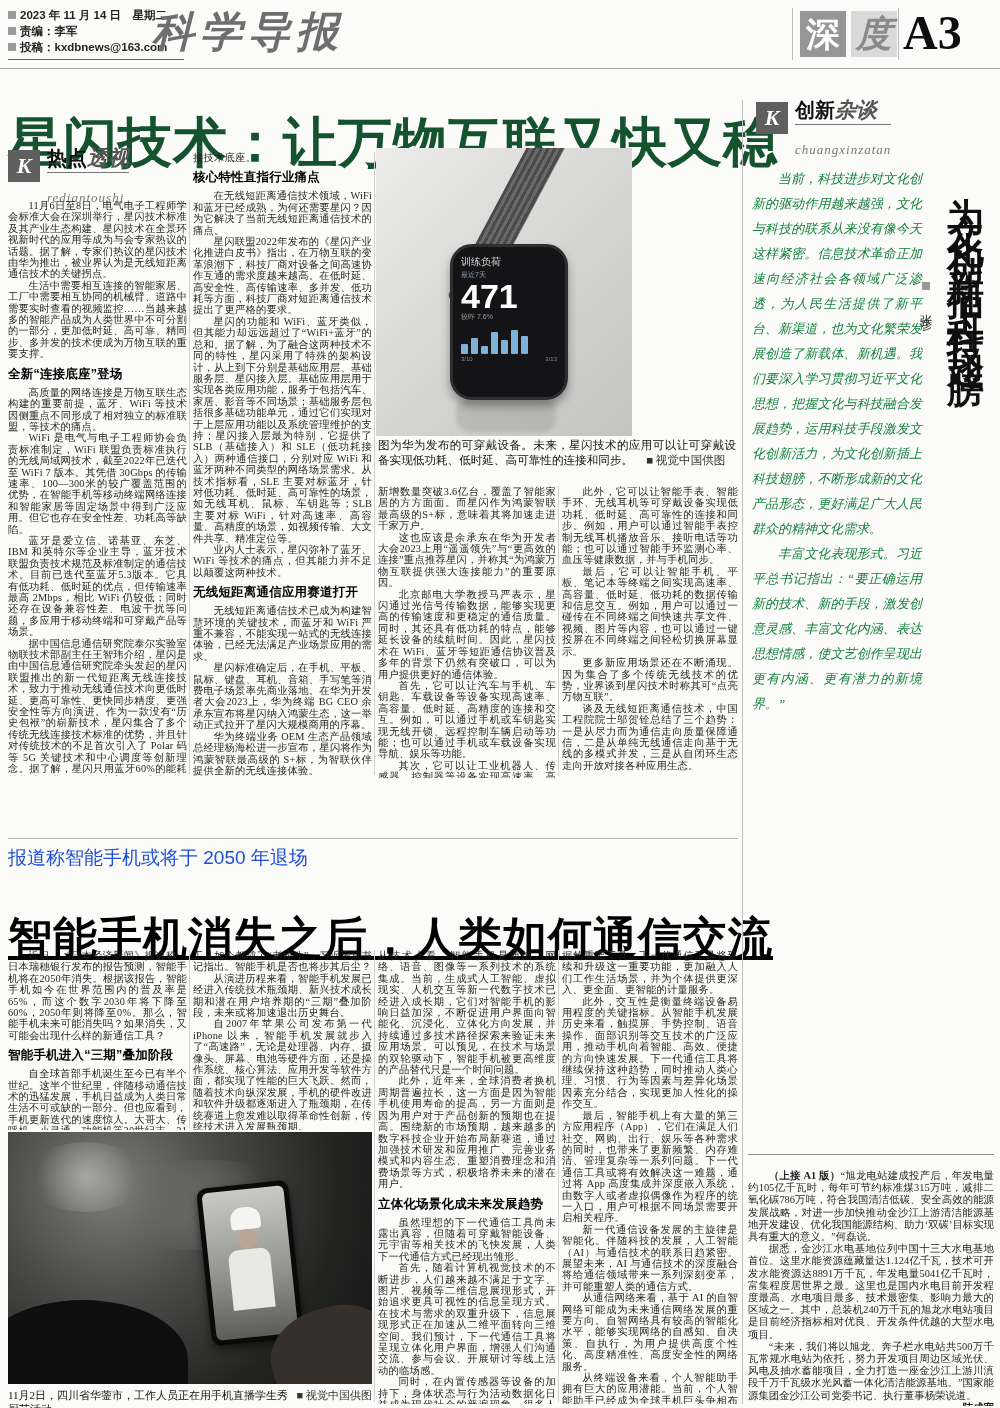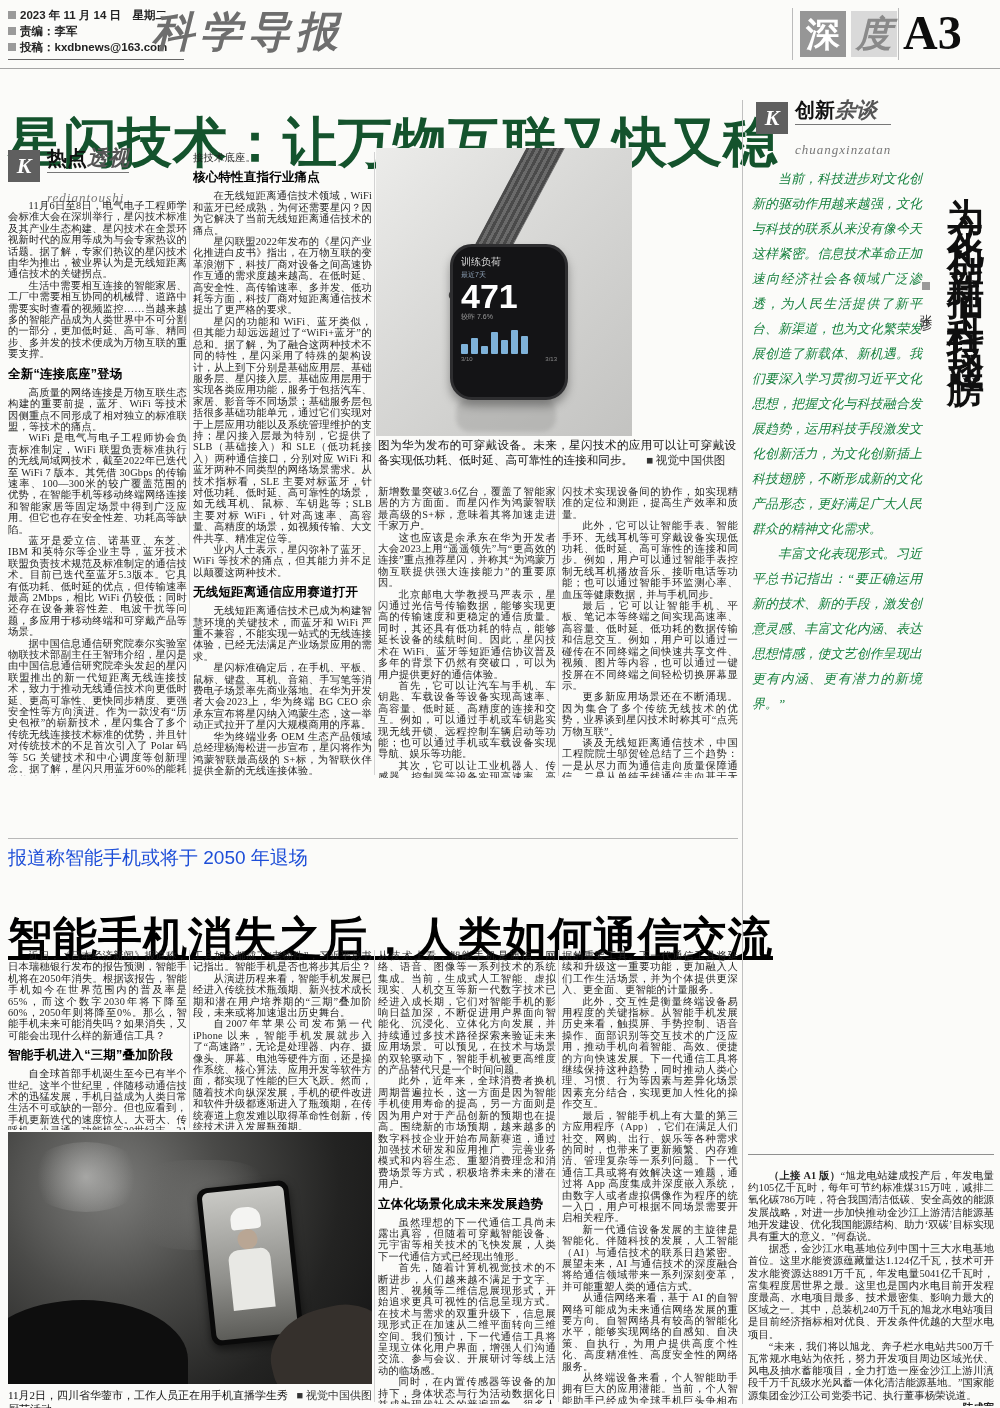--- a/index.html
+++ b/index.html
@@ -174,21 +174,20 @@
 <div class="abs colrule" style="left:374px;top:152px;height:623px;"></div>
 <div class="abs col" style="left:378px;top:486px;width:178px;height:292px;">
     <p class="cont">新增数量突破3.6亿台，覆盖了智能家居的方方面面。而星闪作为鸿蒙智联最高级的S+标，意味着其将加速走进千家万户。</p>
     <p>这也应该是余承东在华为开发者大会2023上用“遥遥领先”与“更高效的连接”重点推荐星闪，并称其“为鸿蒙万物互联提供强大连接能力”的重要原因。</p>
     <p>北京邮电大学教授马严表示，星闪通过光信号传输数据，能够实现更高的传输速度和更稳定的通信质量。同时，其还具有低功耗的特点，能够延长设备的续航时间。因此，星闪技术在 WiFi、蓝牙等短距通信协议普及多年的背景下仍然有突破口，可以为用户提供更好的通信体验。</p>
     <p>首先，它可以让汽车与手机、车钥匙、车载设备等设备实现高速率、高容量、低时延、高精度的连接和交互。例如，可以通过手机或车钥匙实现无线开锁、远程控制车辆启动等功能；也可以通过手机或车载设备实现导航、娱乐等功能。</p>
     <p>其次，它可以让工业机器人、传感器、控制器等设备实现高速率、高容量、低时延、高可靠性的连接和协同。例如，用户可以通过手机或平板实现远程监控和控制工业设备的运行状态和数据，也可以通过星</p>
   </div>
 <div class="abs colrule" style="left:558px;top:486px;height:290px;"></div>
 <div class="abs col" style="left:562px;top:486px;width:176px;height:292px;">
-    <p class="cont">闪技术实现设备间的协作，如实现精准的定位和测距，提高生产效率和质量。</p>
     <p>此外，它可以让智能手表、智能手环、无线耳机等可穿戴设备实现低功耗、低时延、高可靠性的连接和同步。例如，用户可以通过智能手表控制无线耳机播放音乐、接听电话等功能；也可以通过智能手环监测心率、血压等健康数据，并与手机同步。</p>
     <p>最后，它可以让智能手机、平板、笔记本等终端之间实现高速率、高容量、低时延、低功耗的数据传输和信息交互。例如，用户可以通过一碰传在不同终端之间快速共享文件、视频、图片等内容，也可以通过一键投屏在不同终端之间轻松切换屏幕显示。</p>
     <p>更多新应用场景还在不断涌现。因为集合了多个传统无线技术的优势，业界谈到星闪技术时称其可“点亮万物互联”。</p>
     <p>谈及无线短距离通信技术，中国工程院院士邬贺铨总结了三个趋势：一是从尽力而为通信走向质量保障通信，二是从单纯无线通信走向基于无线的多模式并发，三是从自闭环生态走向开放对接各种应用生态。</p>
   </div>
 
 <div class="abs photo1">
   <div class="strap"></div>
   <div class="watch-reflect"></div>
   <div class="watch">

